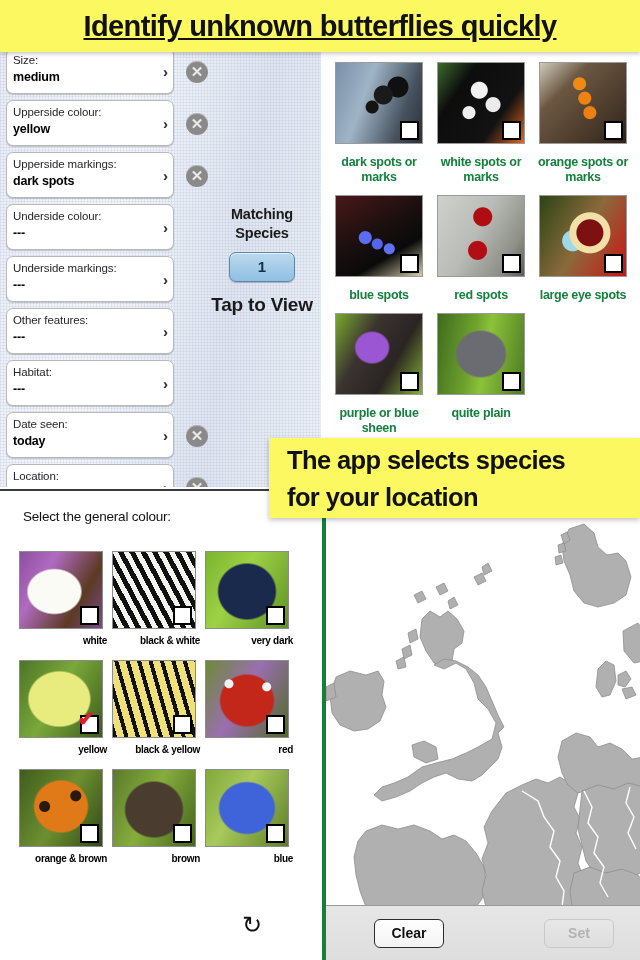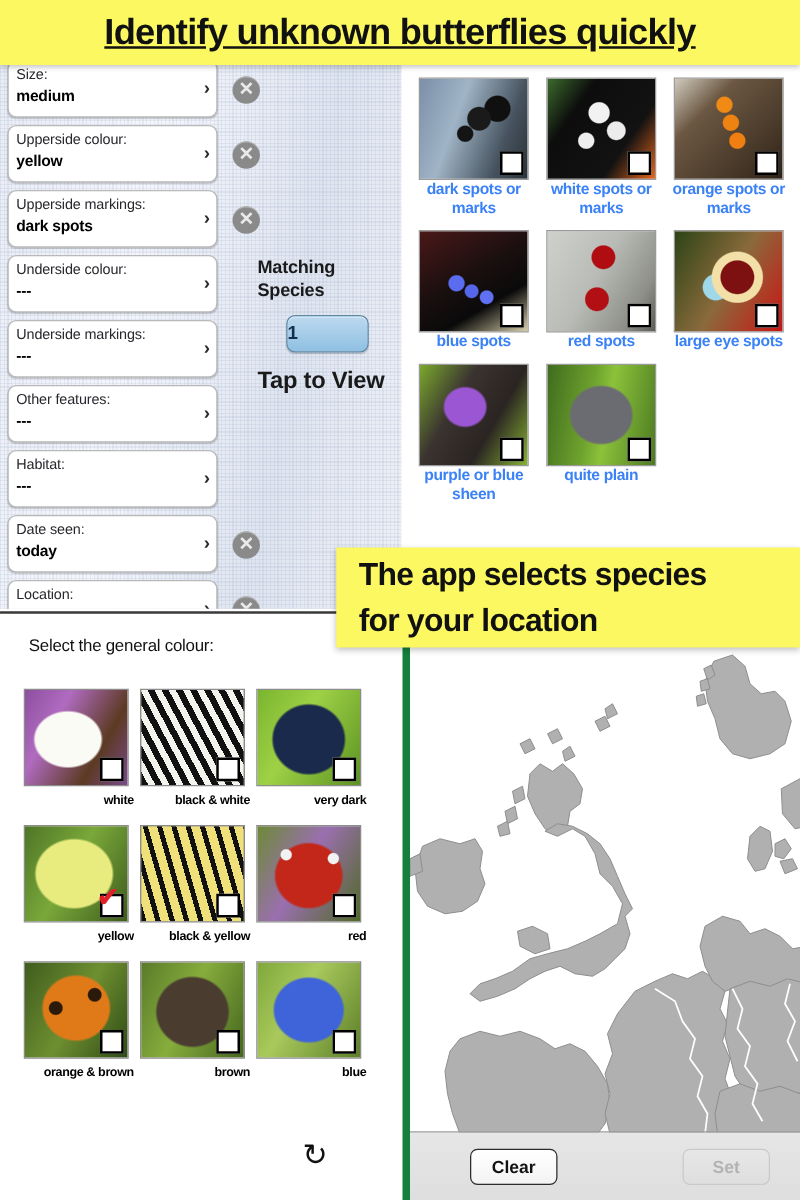--- a/index.html
+++ b/index.html
@@ -37,21 +37,21 @@
   .clear-dot {
     position:absolute; left:180px; top:50%; transform:translateY(-50%);
     width:22px; height:22px; border-radius:50%;
     background:#8a8a8a; color:#e9e9e9;
     font-size:15px; line-height:21px; text-align:center; font-weight:bold;
     box-shadow: inset 0 1px 0 rgba(255,255,255,.35);
   }
 
   
   .match-col {
-    position:absolute; left:206px; top:205px; width:112px; text-align:left;
+    position:absolute; left:206px; top:205px; width:112px; text-align:center;
   }
   .match-title { font-size:14.5px; font-weight:bold; color:#1a1a1a; line-height:19px; letter-spacing:-.2px;}
   .match-count {
     margin:9px auto 0; width:66px; height:30px; line-height:28px;
     background: linear-gradient(180deg,#bcd9ef 0%, #8fc0e2 100%);
     border:1px solid #5d88a6; border-radius:7px;
     font-size:15px; font-weight:bold; color:#15304a;
     box-shadow: inset 0 1px 0 rgba(255,255,255,.6), 0 1px 1px rgba(0,0,0,.2);
   }
   .match-tap { margin-top:12px; font-size:19px; font-weight:bold; color:#1a1a1a; letter-spacing:-.2px;}
@@ -67,21 +67,21 @@
   .thumb-wrap { position:relative; width:88px; height:82px; margin:0 auto; }
   .thumb { width:88px; height:82px; border:1px solid #9a9a9a; overflow:hidden; position:relative; }
   .cbox {
     position:absolute; right:4px; bottom:4px; width:19px; height:19px;
     background:#fff; border:2px solid #000;
   }
   .cbox.checked::after{
     content:"✔"; position:absolute; left:-4px; top:-9px;
     font-size:21px; color:#e02028; font-weight:bold; line-height:21px;
   }
-  .mk-label { font-size:12.5px; font-weight:bold; color:#3b82f6; line-height:15px; margin-top:0; letter-spacing:-.3px;}
+  .mk-label { font-size:12.5px; font-weight:bold; color:#15803d; line-height:15px; margin-top:11px; letter-spacing:-.3px;}
 
   
   .panel-colour {
     position:absolute; left:0; top:489px; width:320px; height:471px; background:#fff;
     border-top:2px solid #3a3a3a;
   }
   .col-head { font-size:13.5px; color:#111; margin:18px 0 0 23px; letter-spacing:-.2px;}
   .col-grid { position:absolute; left:14px; top:60px; width:296px; }
   .col-row { display:flex; }
   .col-cell { width:93px; text-align:center; margin-bottom:12px; }
@@ -89,21 +89,21 @@
   .cthumb { width:84px; height:78px; border:1px solid #8c8c8c; overflow:hidden; position:relative;}
   .col-label { font-size:10px; font-weight:bold; color:#000; line-height:15px; margin-top:4px; letter-spacing:-.3px;text-align:right;}
   .reload-btn {
     position:absolute; left:238px; top:912px; width:28px; height:28px;
     font-size:24px; color:#111; line-height:26px; text-align:center;
   }
 
   
   .panel-map {
     position:absolute; left:322px; top:489px; width:318px; height:471px;
-    background:#fff; border-top:2px solid #3a3a3a; border-left:6px solid #15803d;
+    background:#fff; border-top:2px solid #3a3a3a; border-left:4px solid #15803d;
     overflow:hidden;
   }
   .map-canvas { position:absolute; left:0; top:0; width:318px; height:416px; background:#fff; }
   .map-canvas svg { display:block; width:100%; height:100%; }
   .map-toolbar {
     position:absolute; left:0; bottom:0; width:318px; height:55px;
     background: linear-gradient(180deg,#e6e6e6 0%,#dedede 100%);
     border-top:1px solid #9a9a9a;
   }
   .btn-clear {

